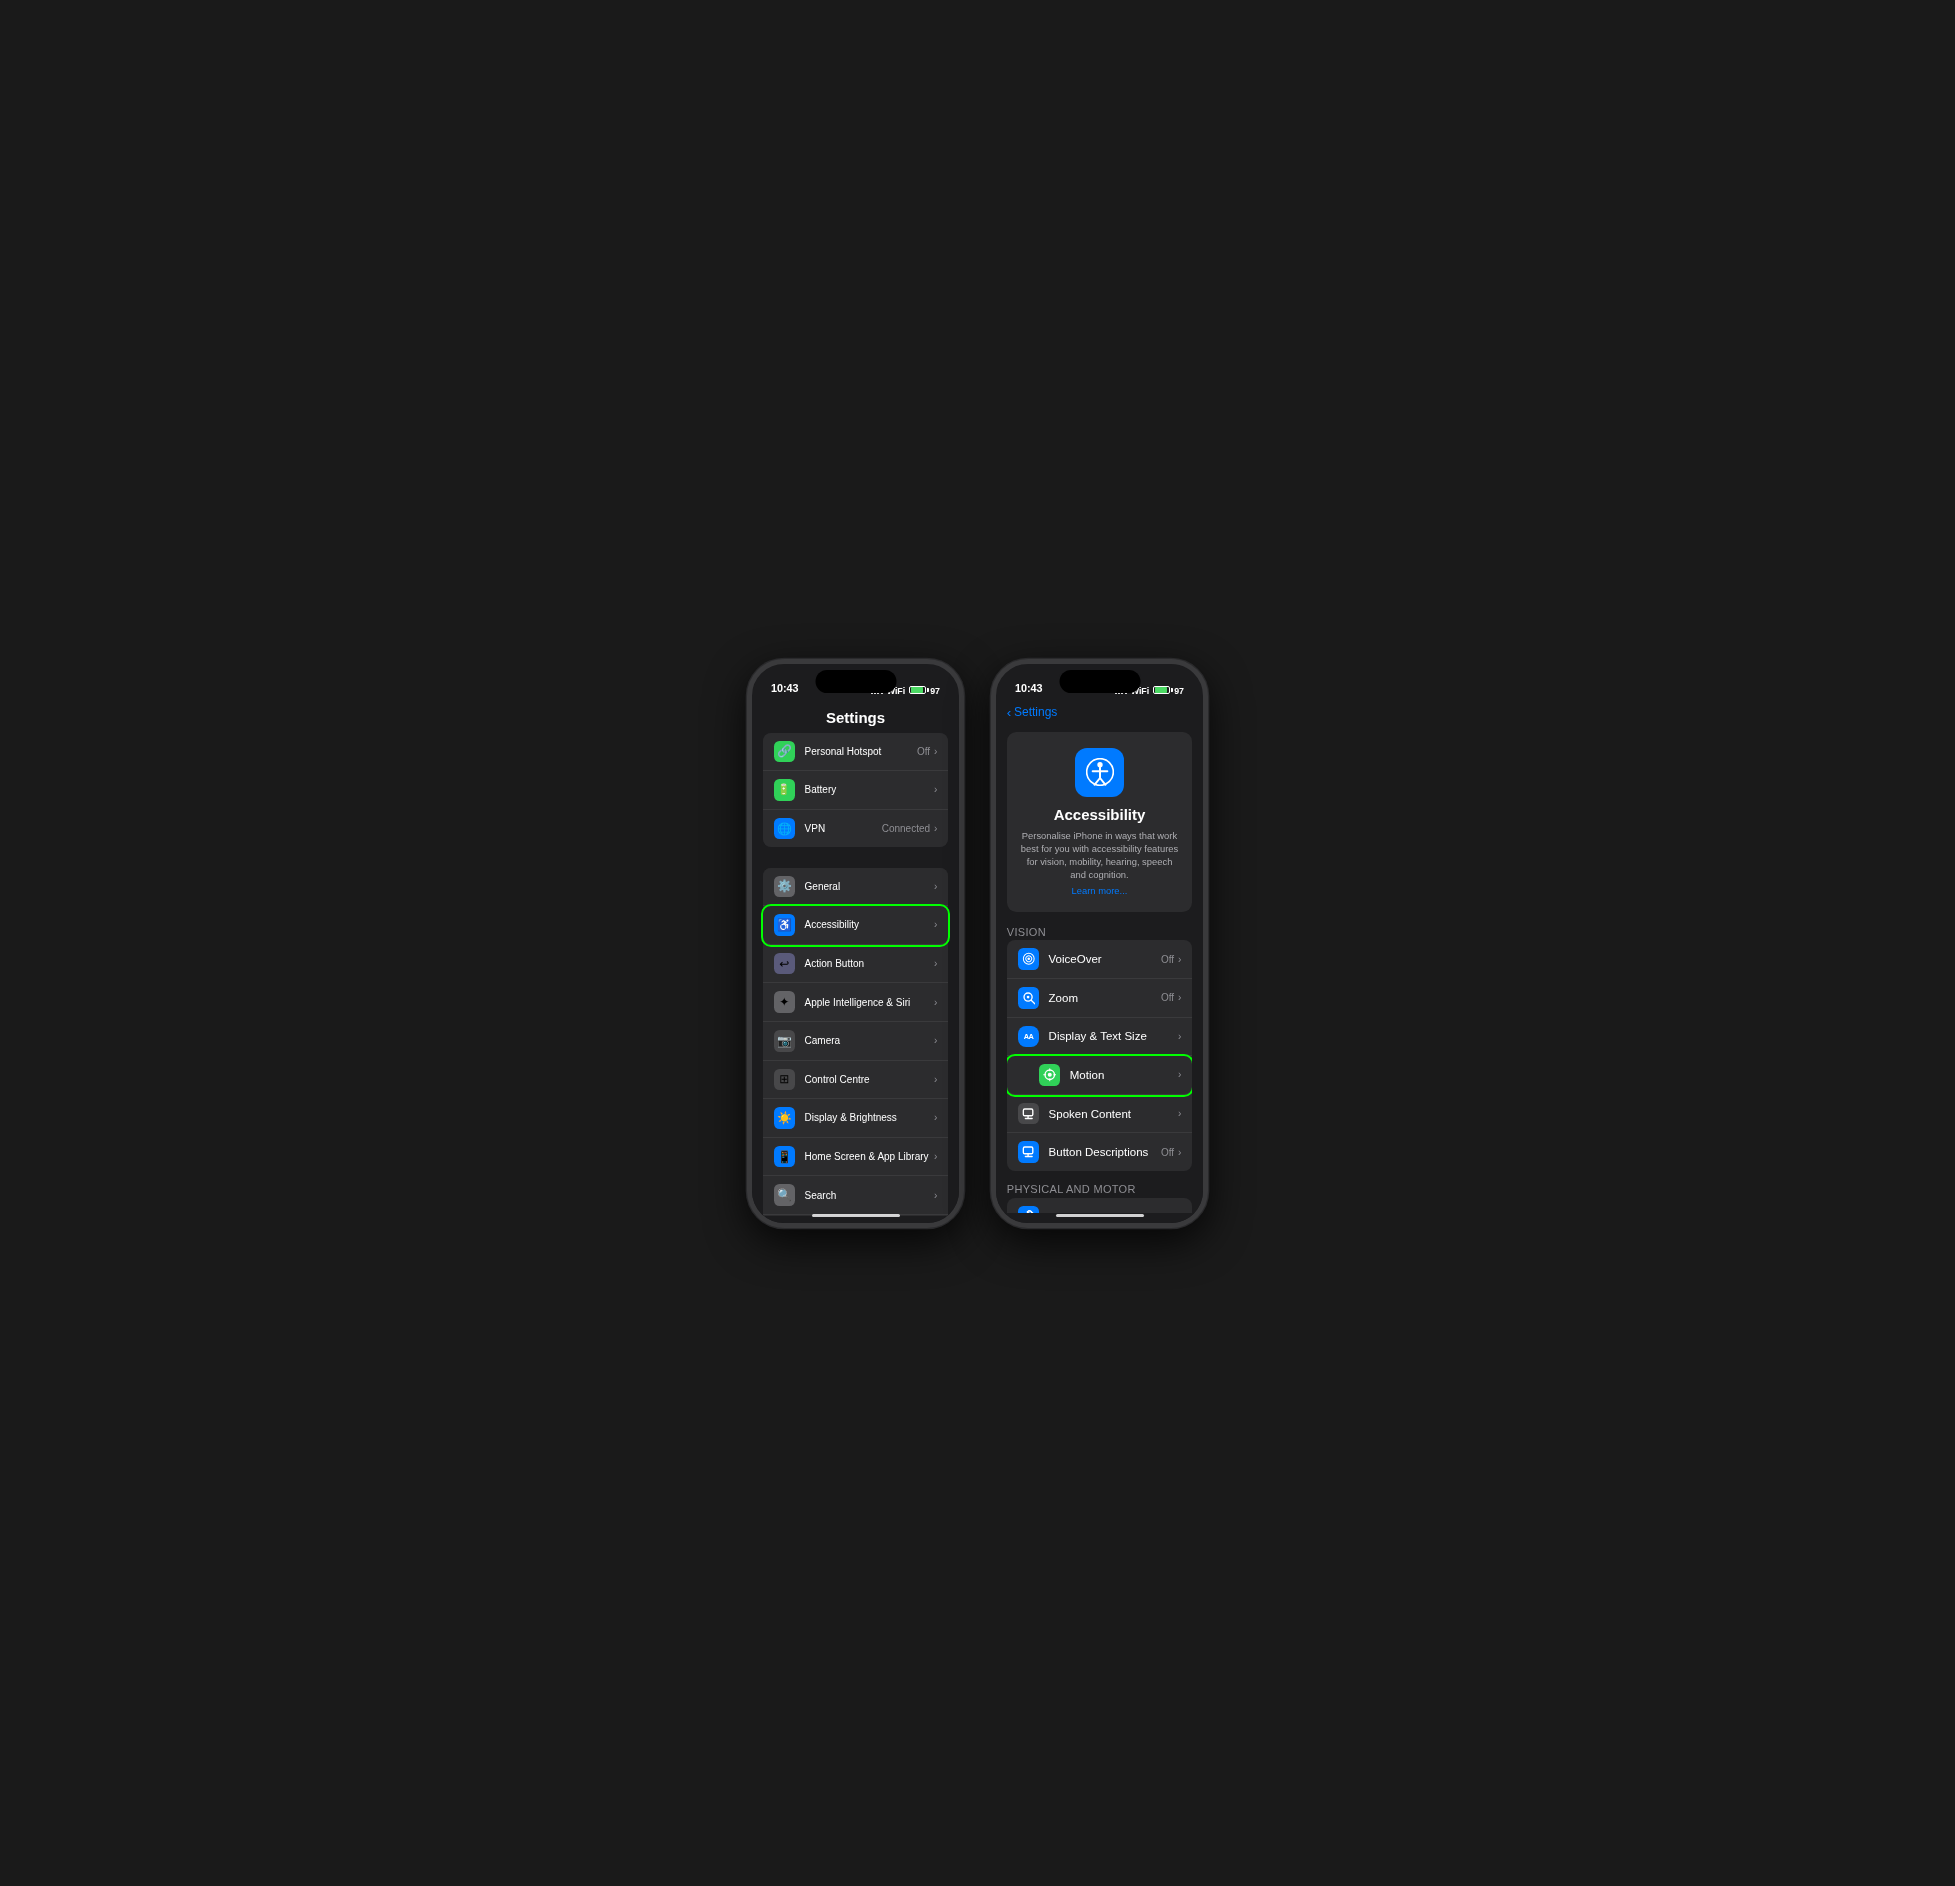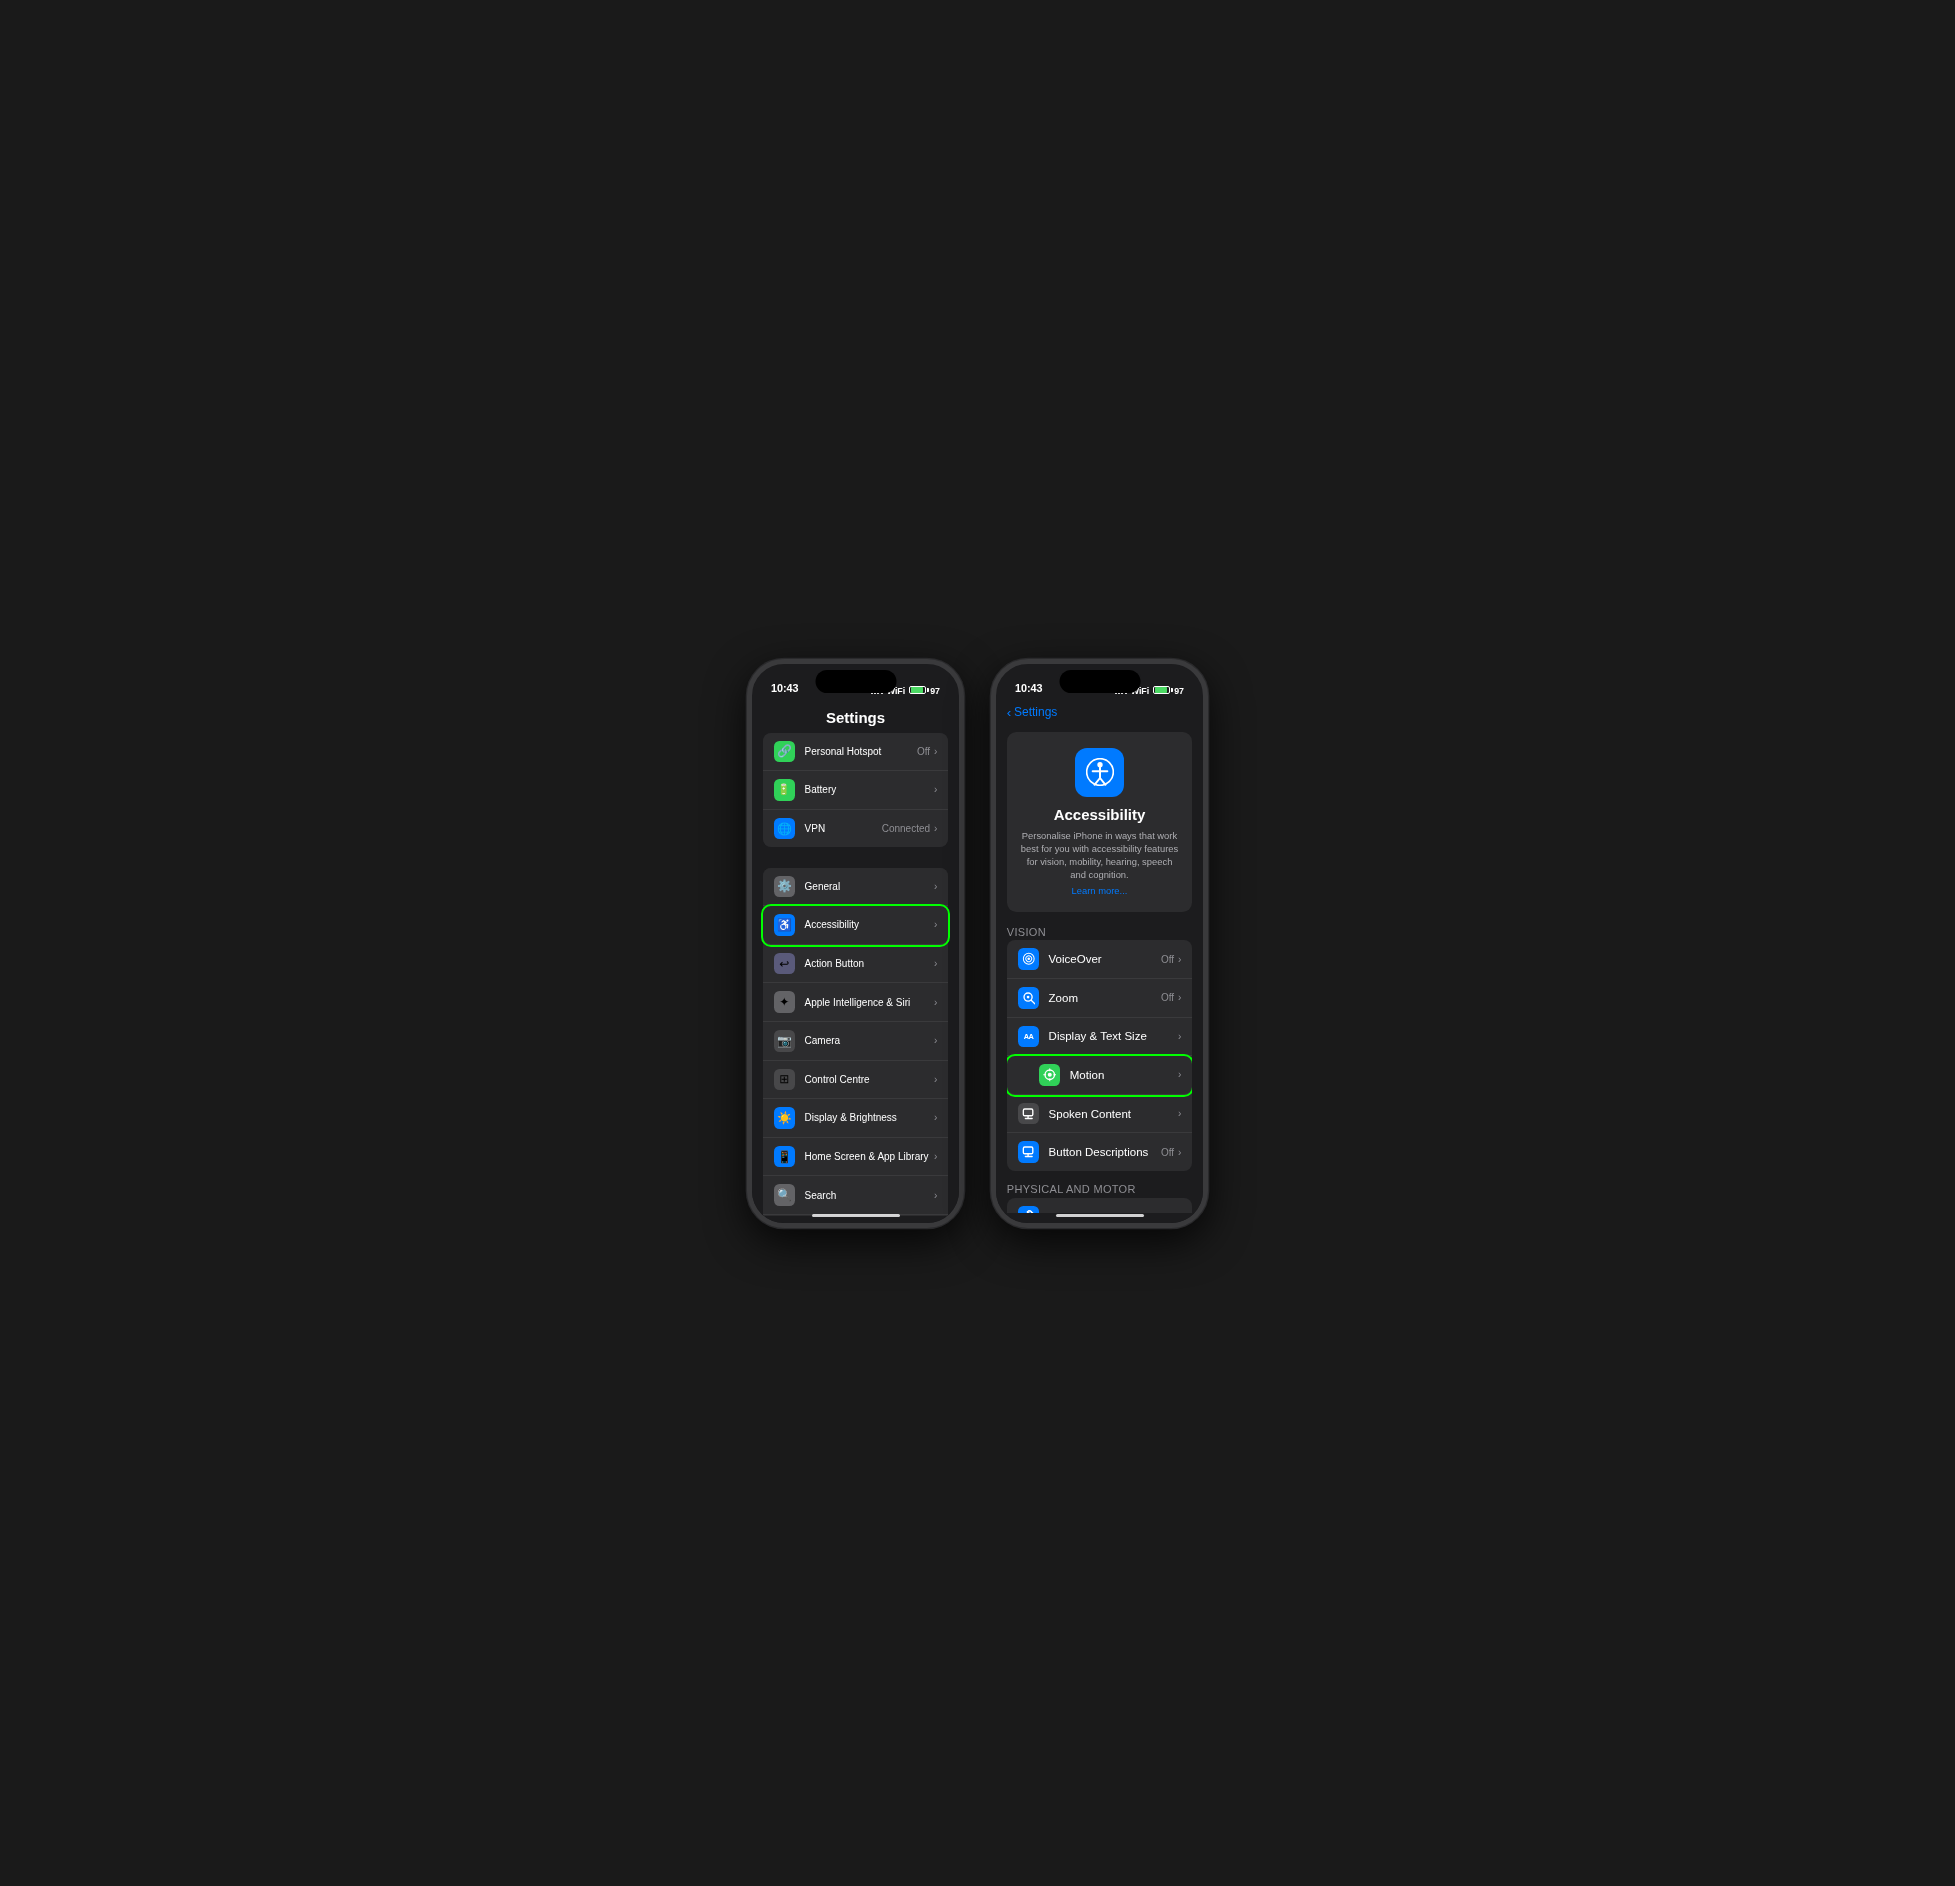--- a/index.html
+++ b/index.html
@@ -558,21 +558,21 @@
                 <circle cx="9" cy="9" r="6" stroke="white" stroke-width="2"></circle>
                 <circle cx="9" cy="9" r="2" fill="white"></circle>
                 <line x1="14" y1="14" x2="19" y2="19" stroke="white" stroke-width="2" stroke-linecap="round"></line>
               </svg>
             </div>
             <span class="acc-row-label">Zoom</span>
             <span class="acc-row-value">Off</span>
             <span class="acc-chevron">›</span>
           </div>
           <div class="accessibility-row">
-            <div class="acc-row-icon" style="background:#007aff; font-size:7.4px; font-weight:700; color:white; letter-spacing:-0.7px;">AA</div>
+            <div class="acc-row-icon" style="background:#007aff; font-size:7.4px; font-weight:700; color:white; letter-spacing:-0.7px;border-radius:8px;">AA</div>
             <span class="acc-row-label">Display &amp; Text Size</span>
             <span class="acc-chevron">›</span>
           </div>
           <div class="accessibility-row highlighted" style="position:relative;">
             <div class="acc-row-icon" style="background:#30d158;">
               <svg width="13.5" height="13.5" viewBox="0 0 20 20" fill="none">
                 <circle cx="10" cy="10" r="7" stroke="white" stroke-width="2"></circle>
                 <circle cx="10" cy="10" r="3" fill="white"></circle>
                 <line x1="10" y1="1" x2="10" y2="4" stroke="white" stroke-width="1.5" stroke-linecap="round"></line>
                 <line x1="10" y1="16" x2="10" y2="19" stroke="white" stroke-width="1.5" stroke-linecap="round"></line>

